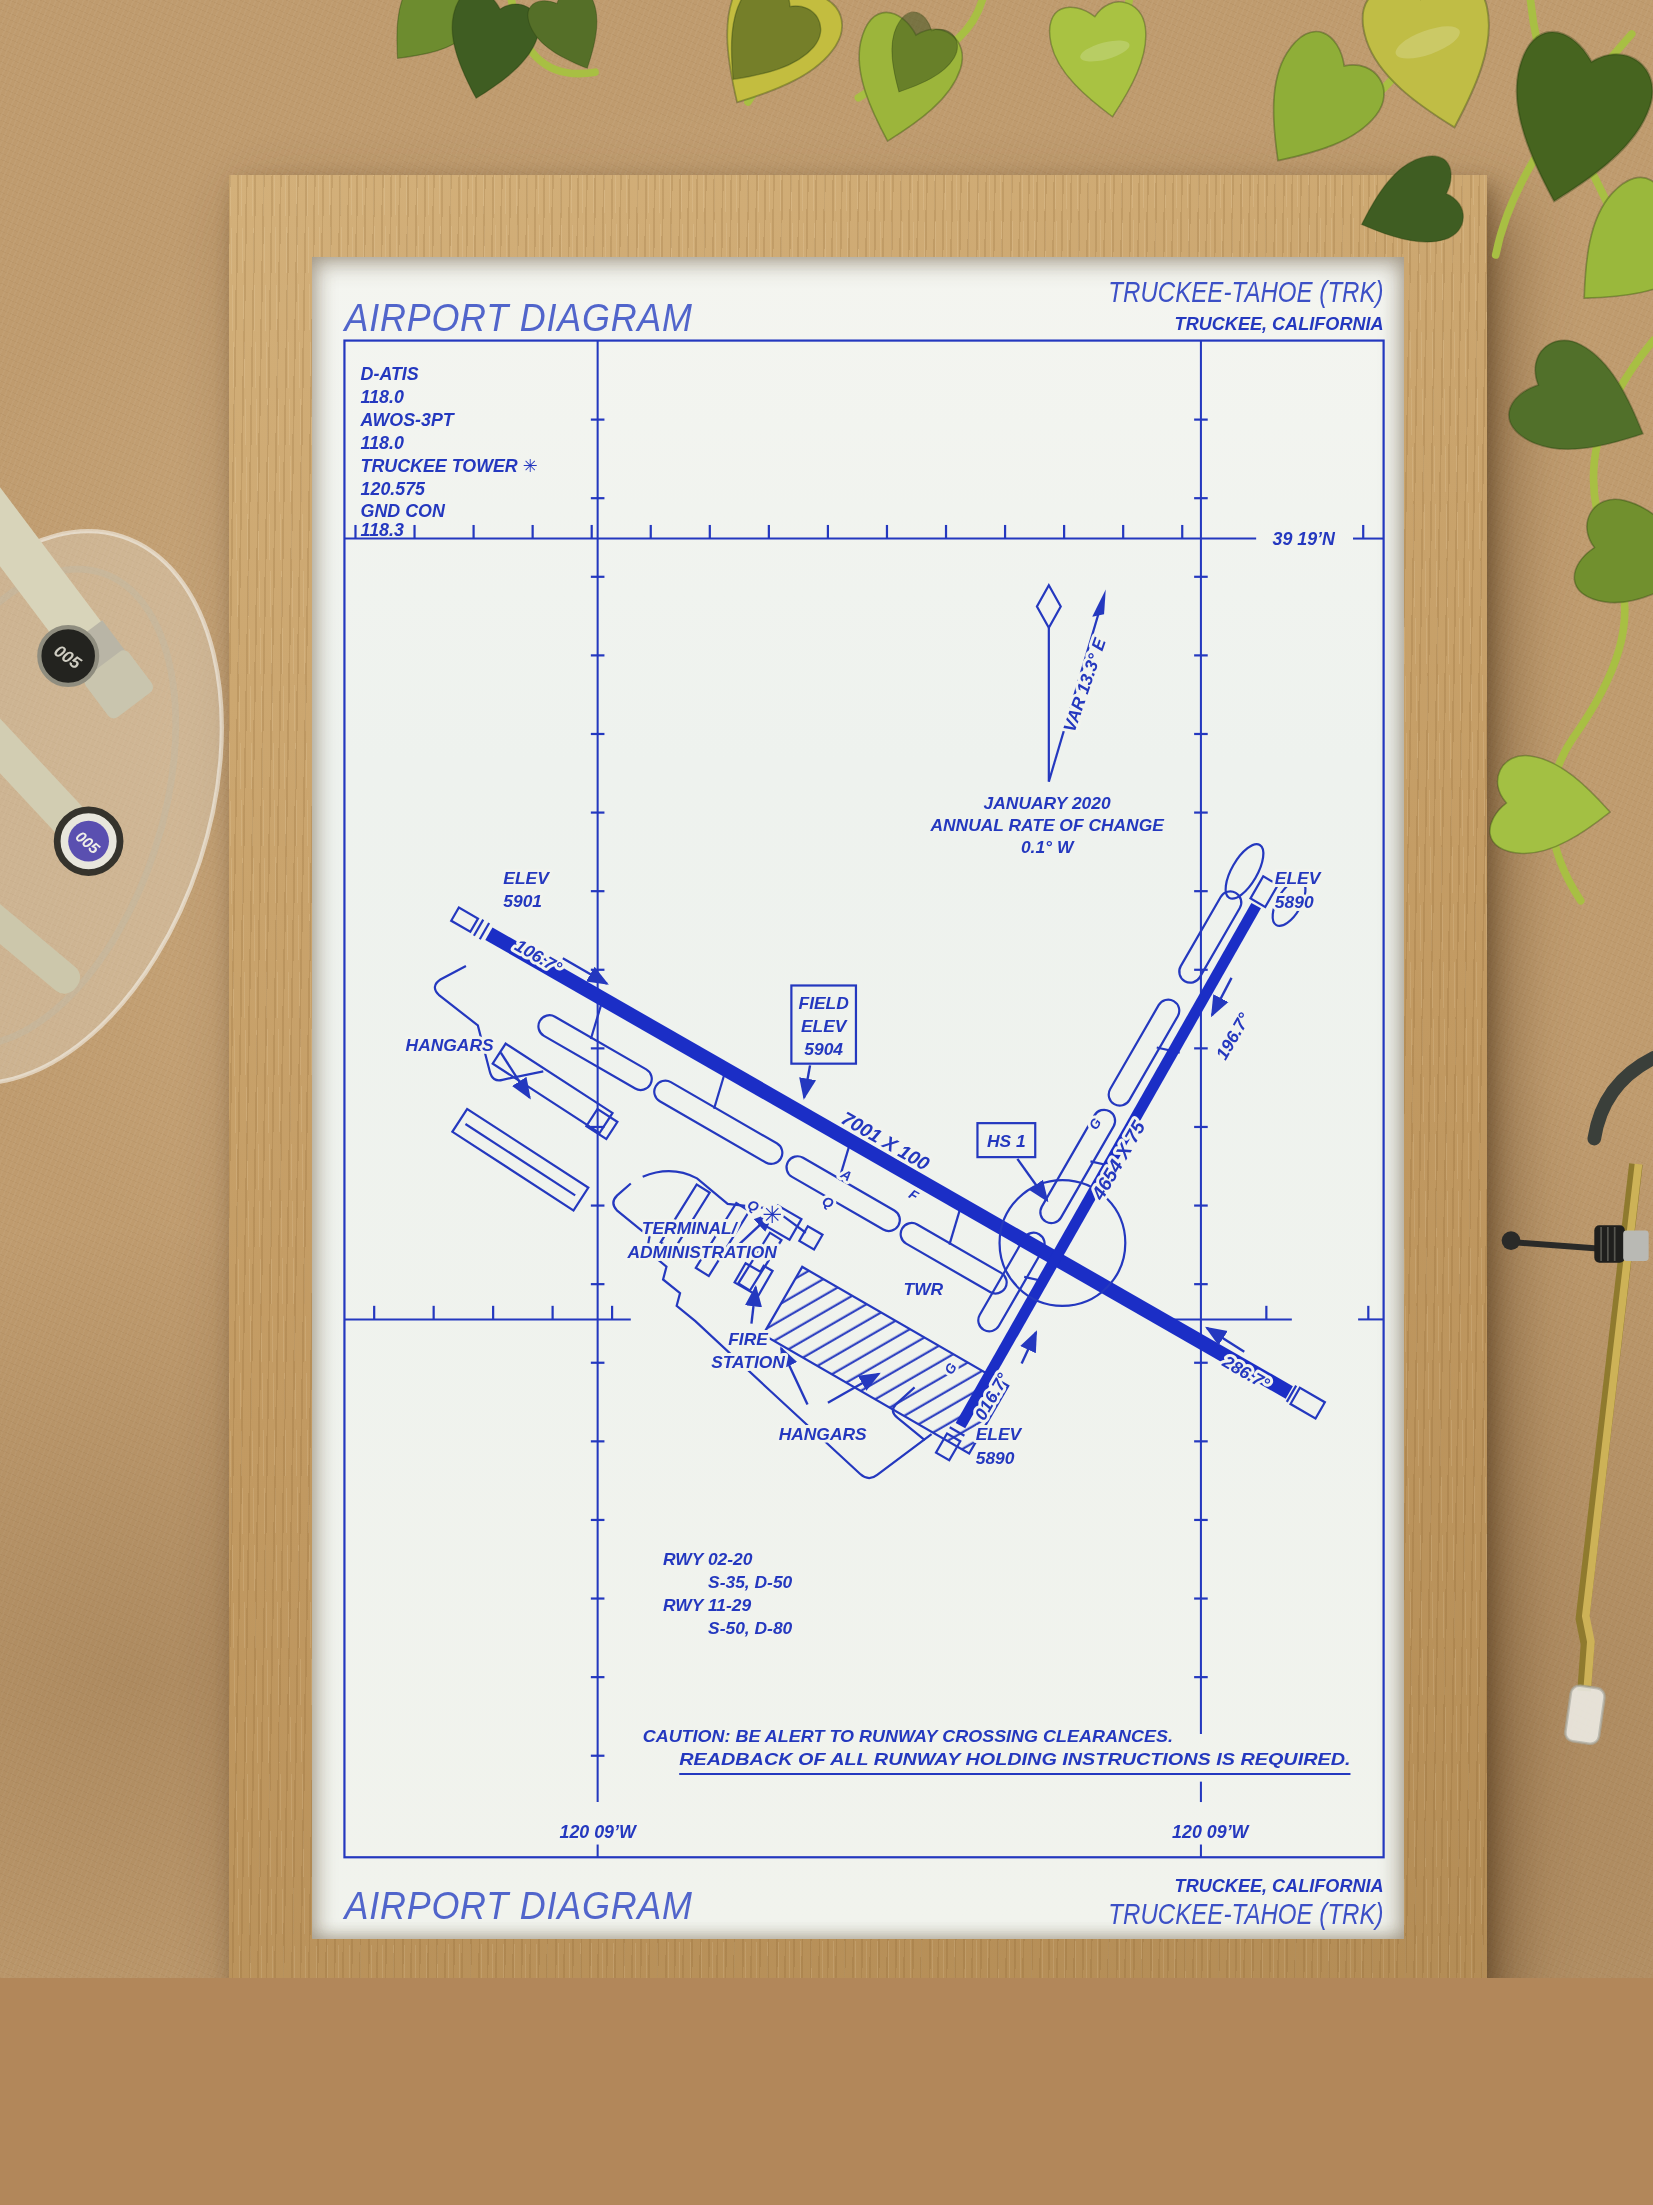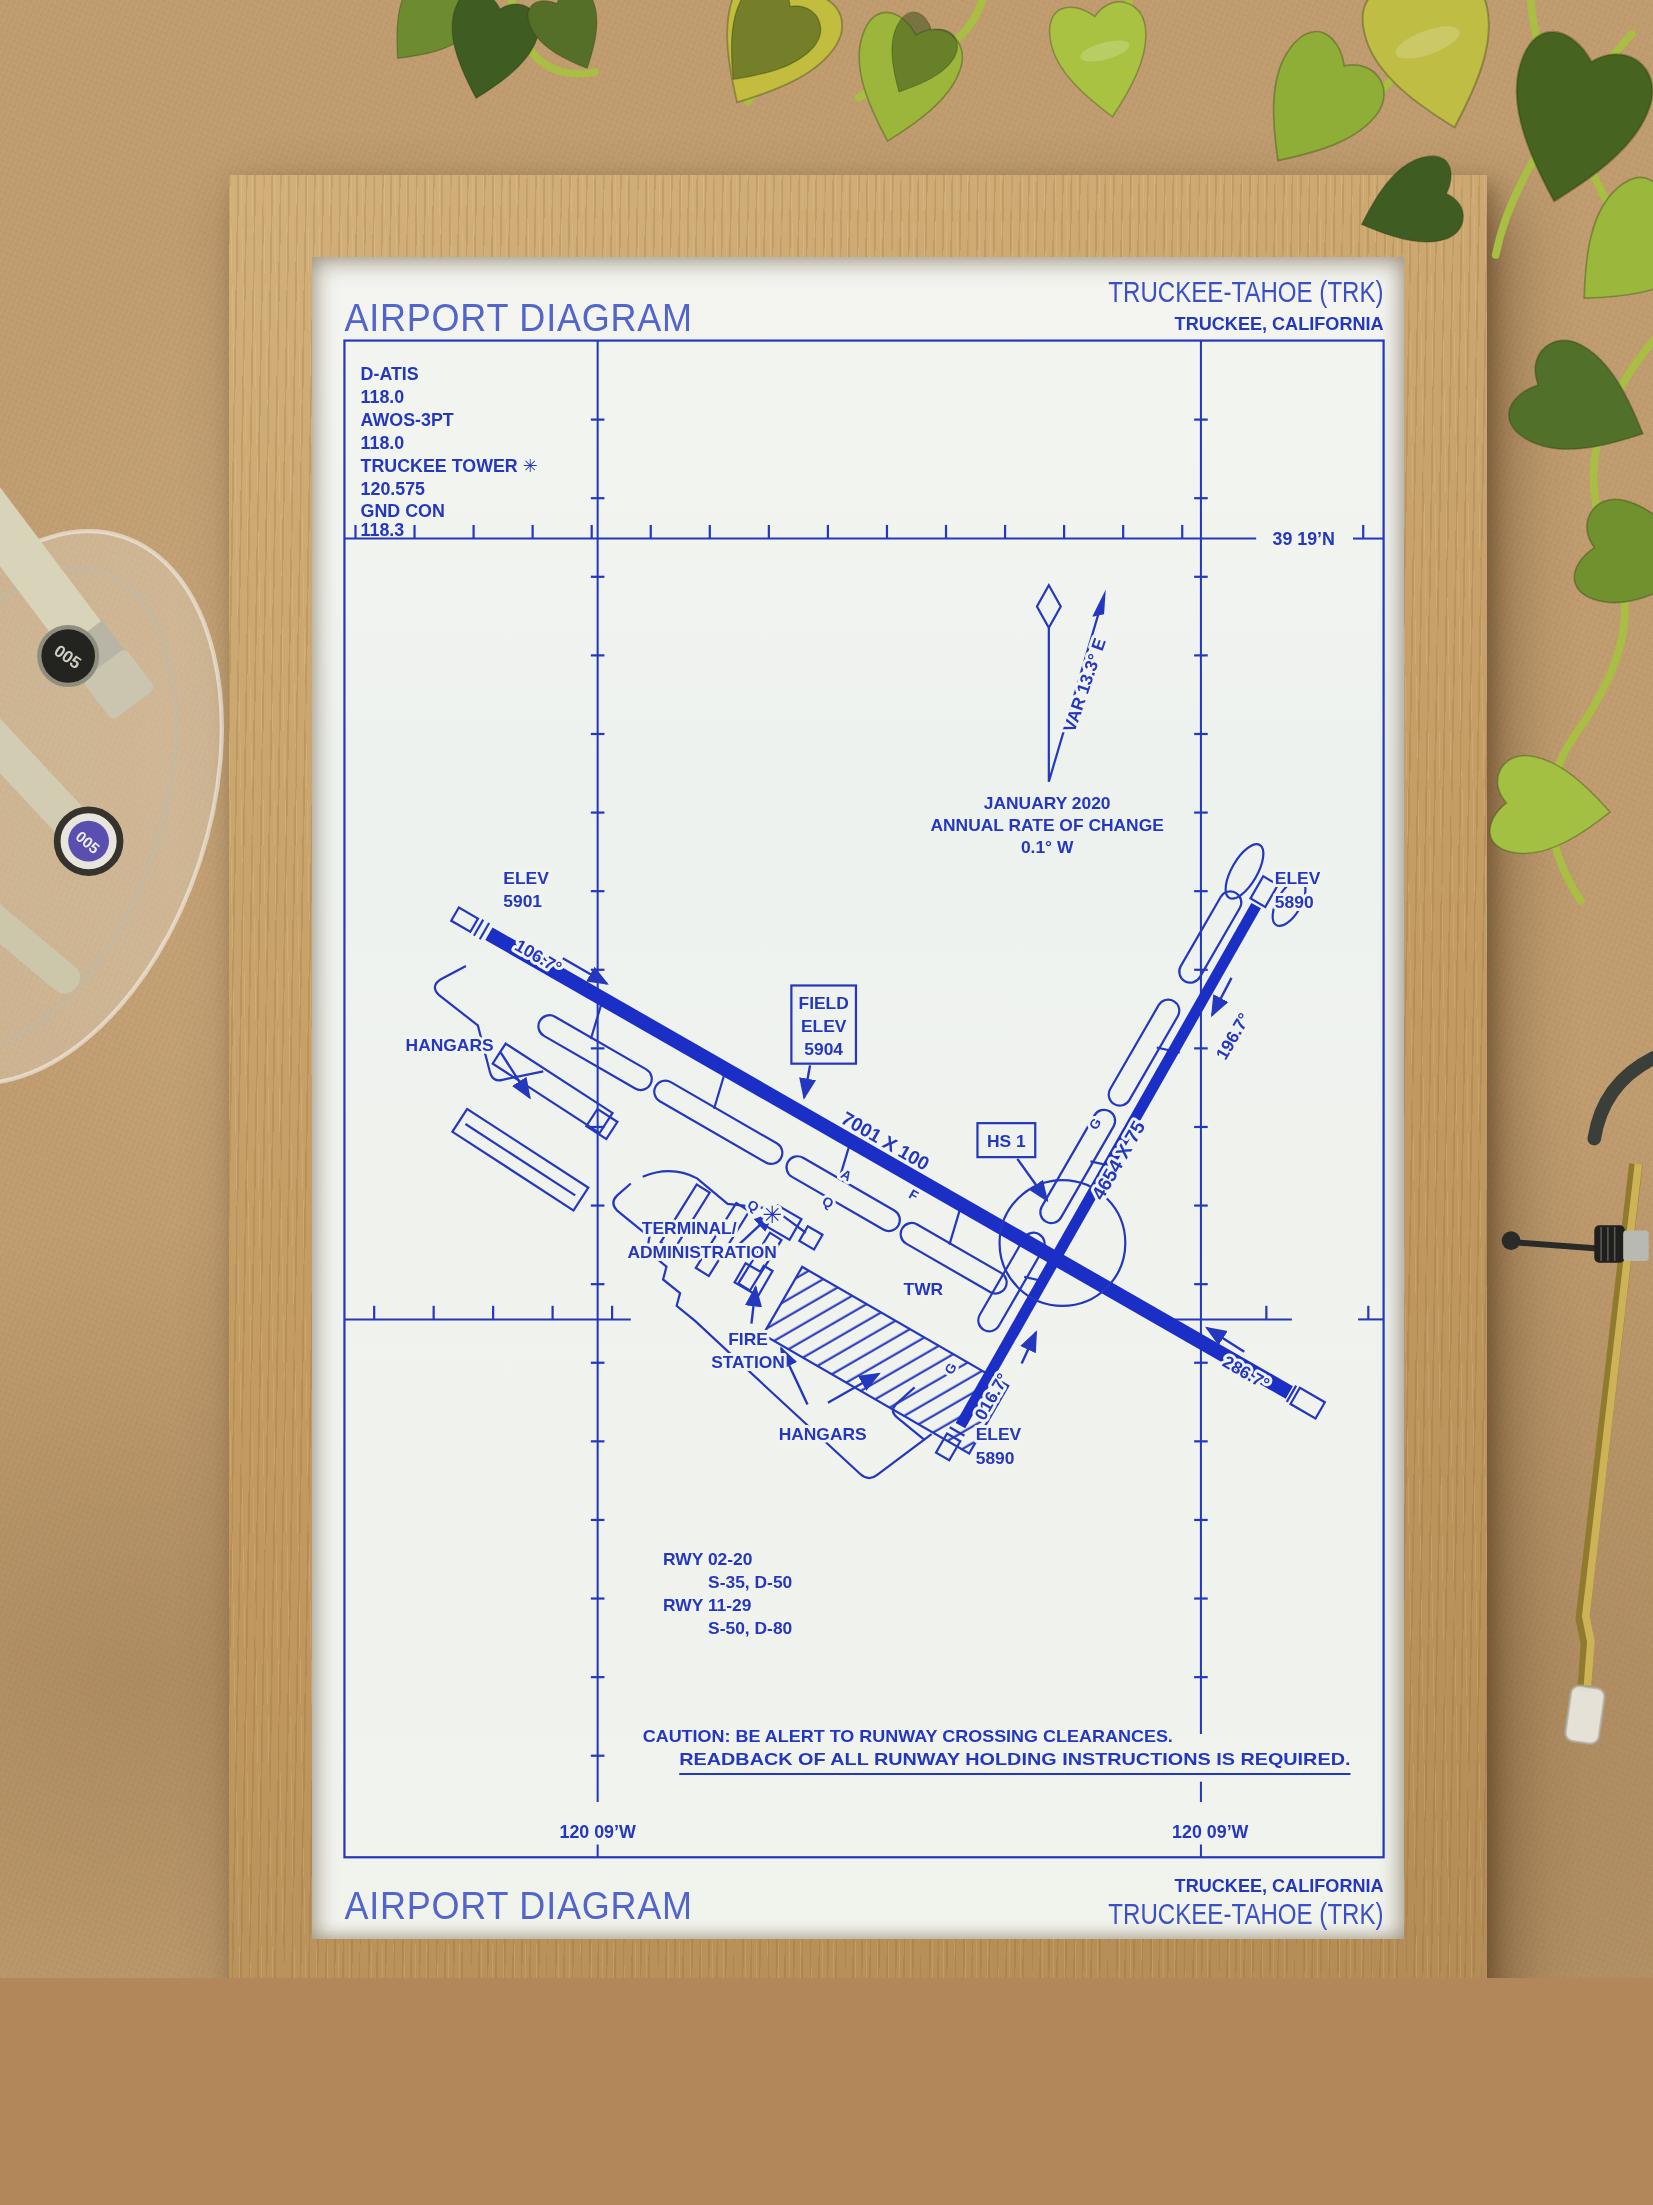--- a/index.html
+++ b/index.html
@@ -4,21 +4,21 @@
 <style>
   html,body{margin:0;padding:0;background:#b2875a;}
   #scene{position:relative;width:1654px;height:1978px;overflow:hidden;
     font-family:"Liberation Sans",sans-serif;
     background:
       radial-gradient(1190px 935px at 42% 38%, rgba(255,235,200,.20), rgba(0,0,0,0) 70%),
       radial-gradient(1360px 1190px at 85% 90%, rgba(70,40,10,.18), rgba(0,0,0,0) 60%),
       radial-gradient(1020px 765px at 8% 85%, rgba(70,40,10,.15), rgba(0,0,0,0) 60%),
       repeating-linear-gradient(113deg, rgba(255,255,255,.035) 0 1.7px, rgba(0,0,0,0) 1.7px 5.1px),
       repeating-linear-gradient(23deg, rgba(90,55,20,.05) 0 0.8px, rgba(0,0,0,0) 0.8px 6px),
-      #bf9b6e;}
+      #bf9b6e; font-style: italic;}
   .frame{position:absolute;left:229px;top:175px;width:1258px;height:1846px;
     background:
       repeating-linear-gradient(91deg, rgba(120,80,30,.16) 0 1.7px, rgba(0,0,0,0) 1.7px 8.5px),
       repeating-linear-gradient(89deg, rgba(255,240,210,.12) 0 0.8px, rgba(0,0,0,0) 0.8px 11px),
       linear-gradient(160deg,#d3b07a,#c29a62 55%,#b38c55);
     box-shadow: 22px 29px 59px rgba(66,42,16,.45), 6.8px 8.5px 18.7px rgba(66,42,16,.35);}
   .paper{position:absolute;left:83px;top:82px;right:83px;bottom:82px;
     background:linear-gradient(180deg,#f4f5f0,#eef2ee 30%,#f1f3ed);
     box-shadow: inset 0 10.2px 20.4px rgba(85,62,30,.25), inset 0 -6px 13.6px rgba(85,62,30,.16),
                 inset 10.2px 0 17px rgba(85,62,30,.17), inset -10.2px 0 17px rgba(85,62,30,.17);}

